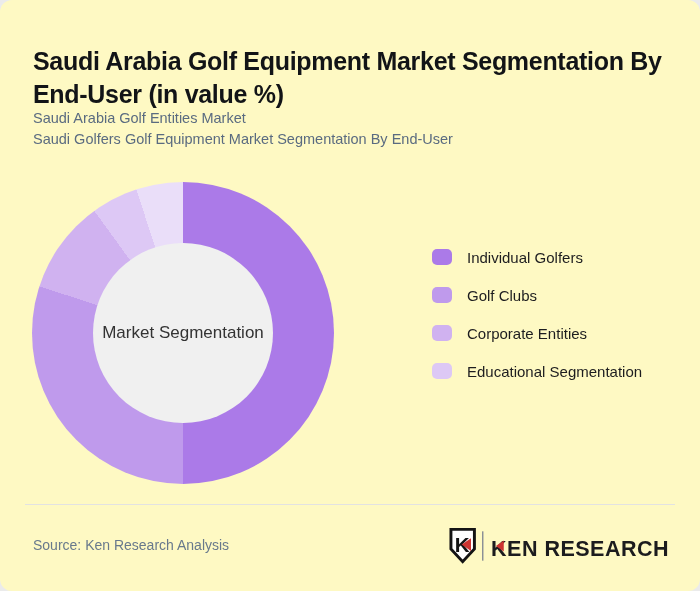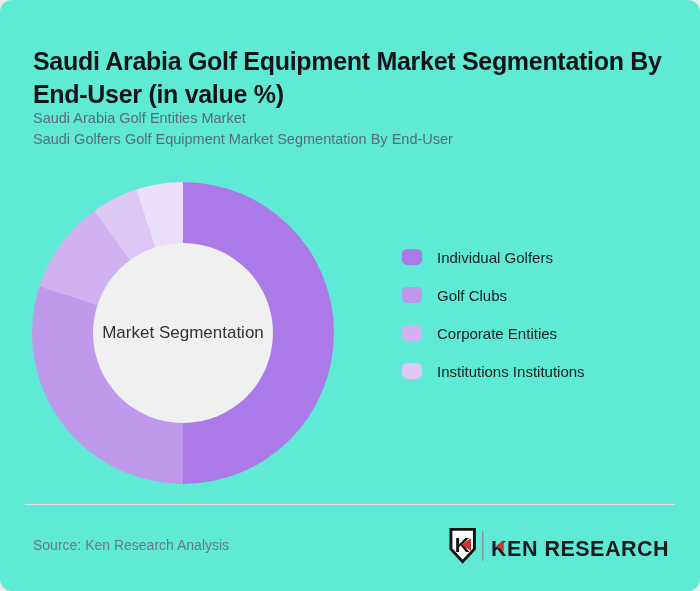--- a/index.html
+++ b/index.html
@@ -5,21 +5,21 @@
   html,body { margin:0; padding:0; }
   body {
     width:700px; height:591px;
     background:#ebebeb;
     font-family:"Liberation Sans", sans-serif;
     position:relative;
     overflow:hidden;
   }
   .card {
     position:absolute; inset:0;
-    background:#5eead4;
+    background:#fef9c3;
     border-radius:12px;
     overflow:hidden;
   }
   .title {
     position:absolute; left:33px; top:28px; width:645px;
     font-size:25px; line-height:33px; font-weight:700;
     letter-spacing:-0.3px; color:#121417;
   }
   .subtitles {
     position:absolute; left:33px; top:108px; width:640px;
@@ -28,21 +28,21 @@
   .donut {
     position:absolute; left:32px; top:182px;
     width:302px; height:302px; border-radius:50%;
   }
   .hole {
     position:absolute; inset:61px; border-radius:50%;
     background:#f0f0f0;
     display:flex; align-items:center; justify-content:center;
   }
   .hole span { font-size:17px; color:#333333; white-space:nowrap; }
-  .legend { position:absolute; left:402px; top:248px; }
+  .legend { position:absolute; left:432px; top:248px; }
   .legend-row { display:flex; align-items:center; height:18px; margin-bottom:20px; cursor:pointer; }
   .swatch {
     width:20px; height:16px; border-radius:5px;
     margin-right:15px; flex:0 0 auto;
   }
   .legend-label { font-size:15px; color:#1d1d1f; white-space:nowrap; }
   .divider {
     position:absolute; left:25px; right:25px; top:504px;
     height:1px; background:#e2e2e2;
   }
@@ -78,21 +78,21 @@
       <div class="legend-row">
         <span class="swatch" style="background: rgb(191, 154, 236);"></span>
         <span class="legend-label">Golf Clubs</span>
       </div>
       <div class="legend-row">
         <span class="swatch" style="background: rgb(208, 178, 240);"></span>
         <span class="legend-label">Corporate Entities</span>
       </div>
       <div class="legend-row">
         <span class="swatch" style="background: rgb(221, 200, 245);"></span>
-        <span class="legend-label">Institutions Institutions</span>
+        <span class="legend-label">Educational Segmentation</span>
       </div>
     </div>
 
   <div class="divider"></div>
 
   <div class="source">Source: Ken Research Analysis</div>
 
   <div class="logo">
     <svg width="225" height="38" viewBox="0 0 230 38" xmlns="http://www.w3.org/2000/svg">
       <g>

